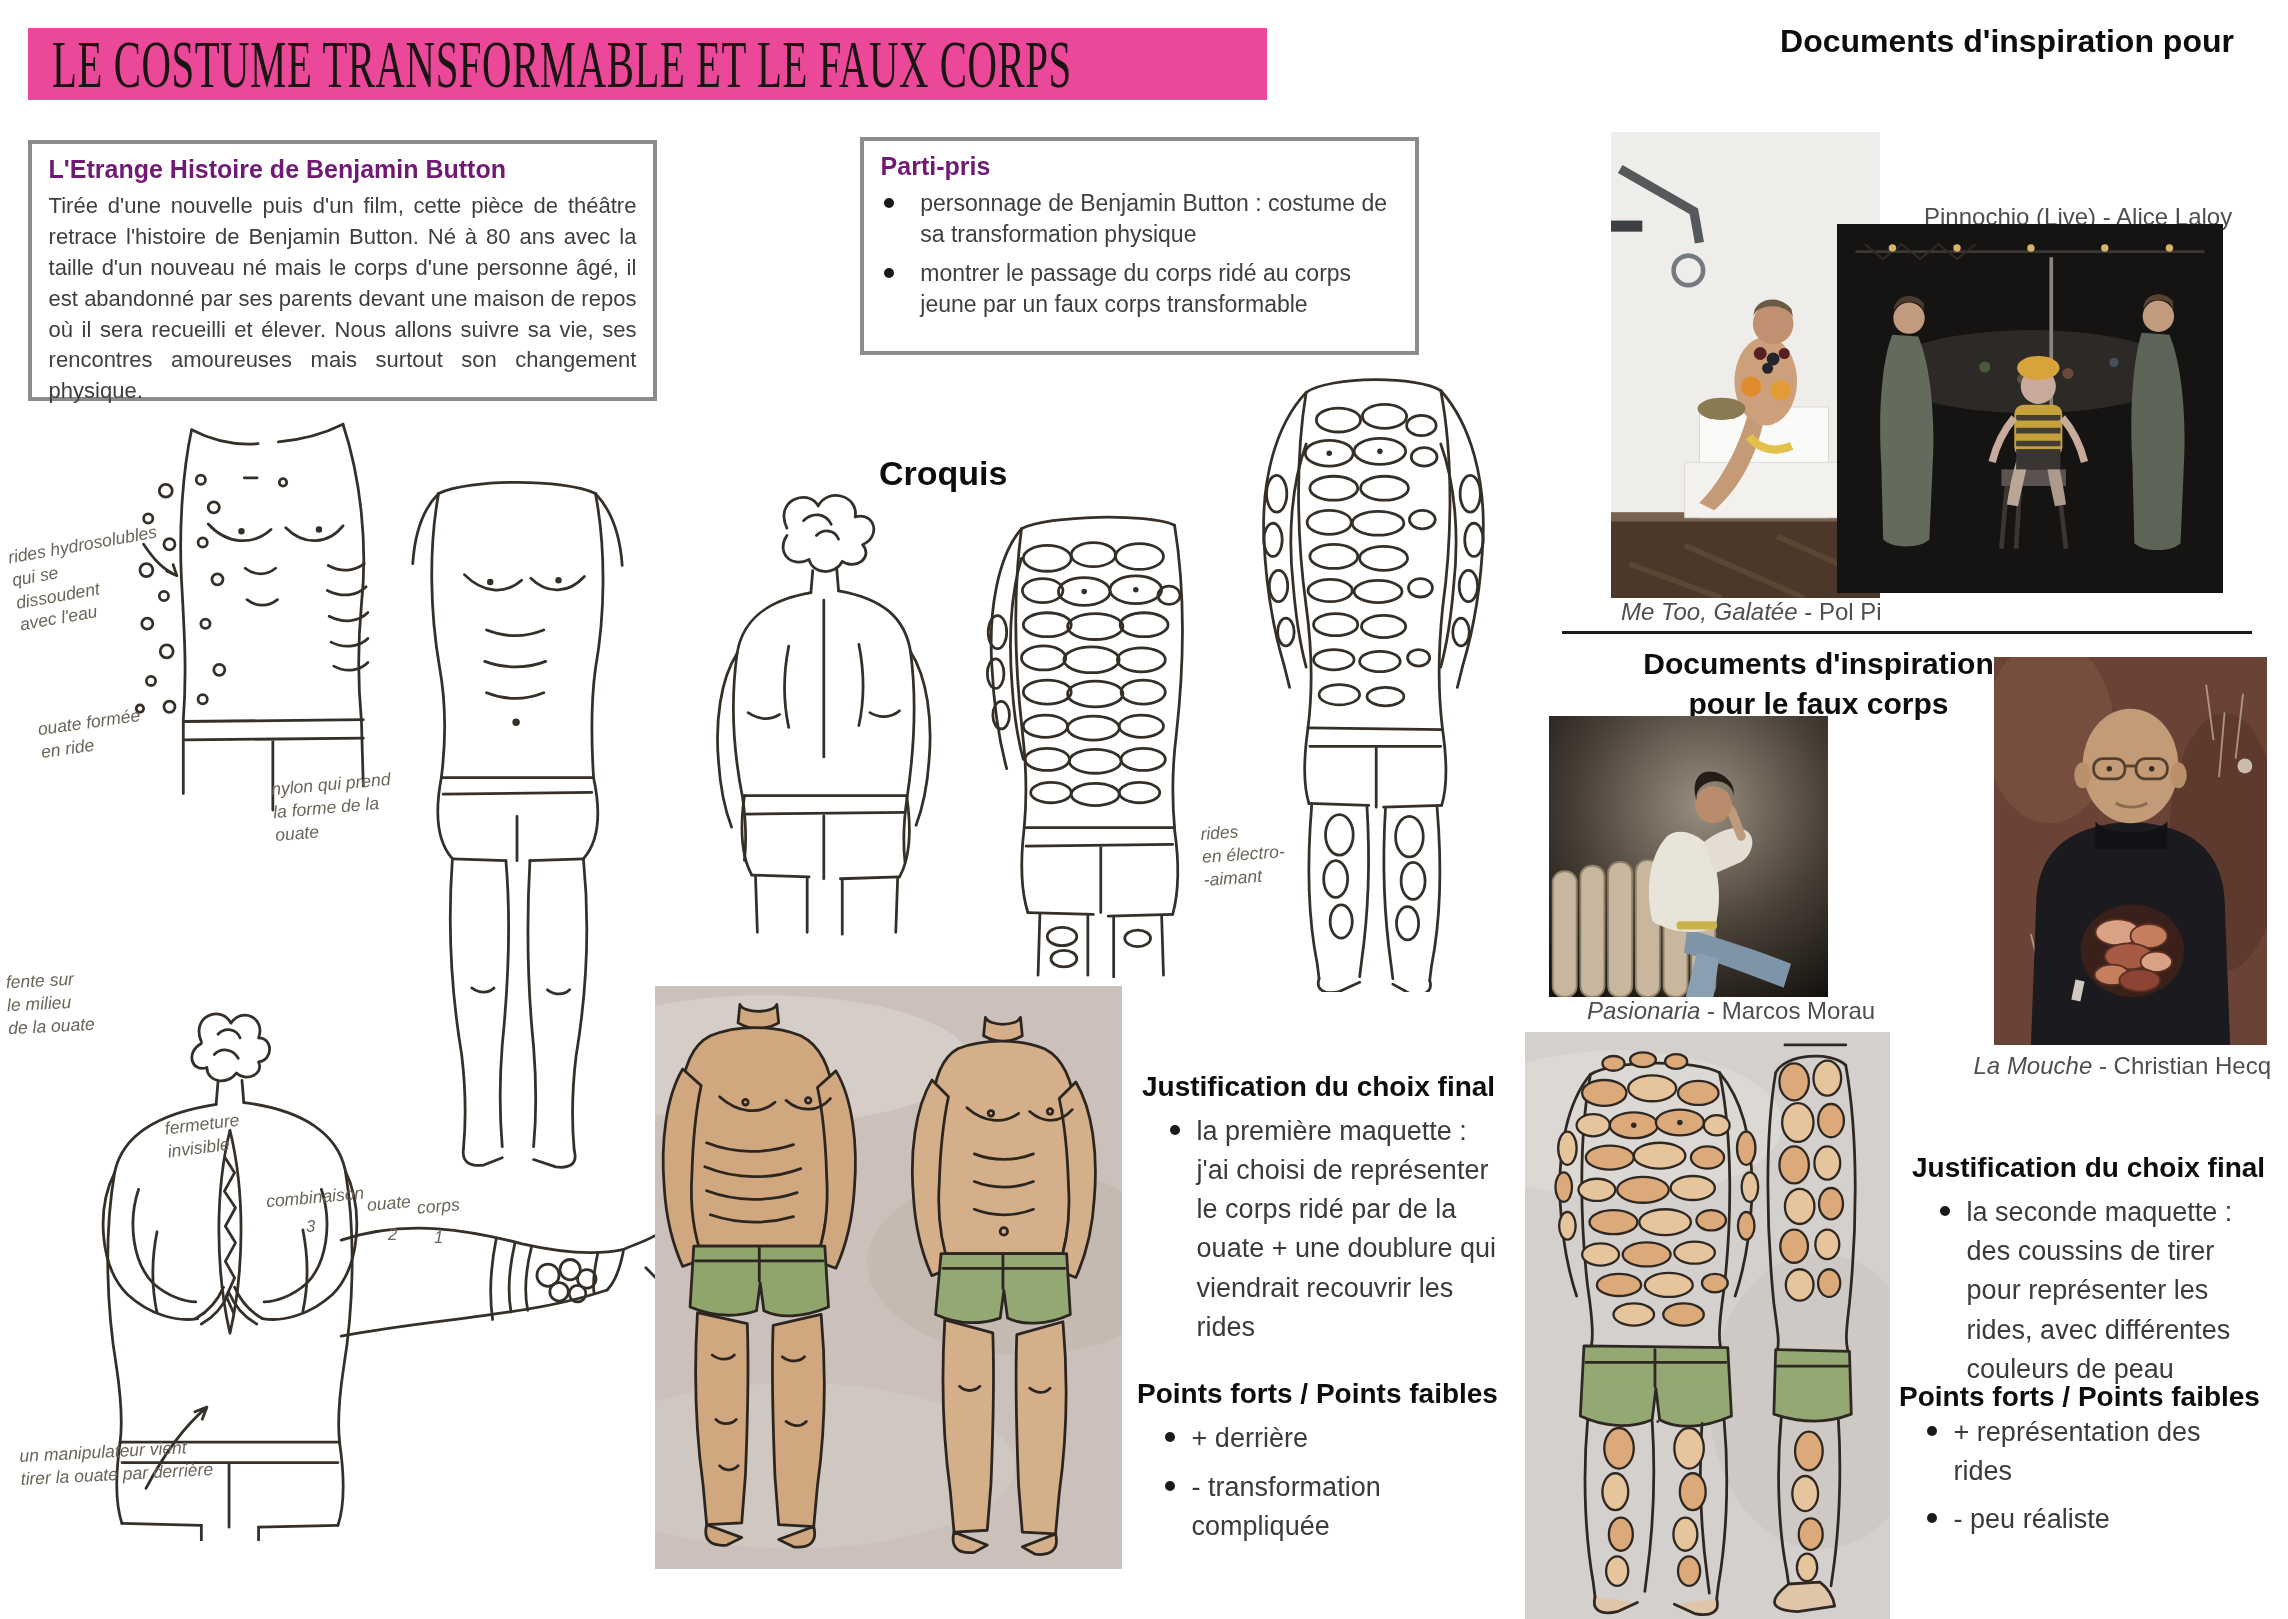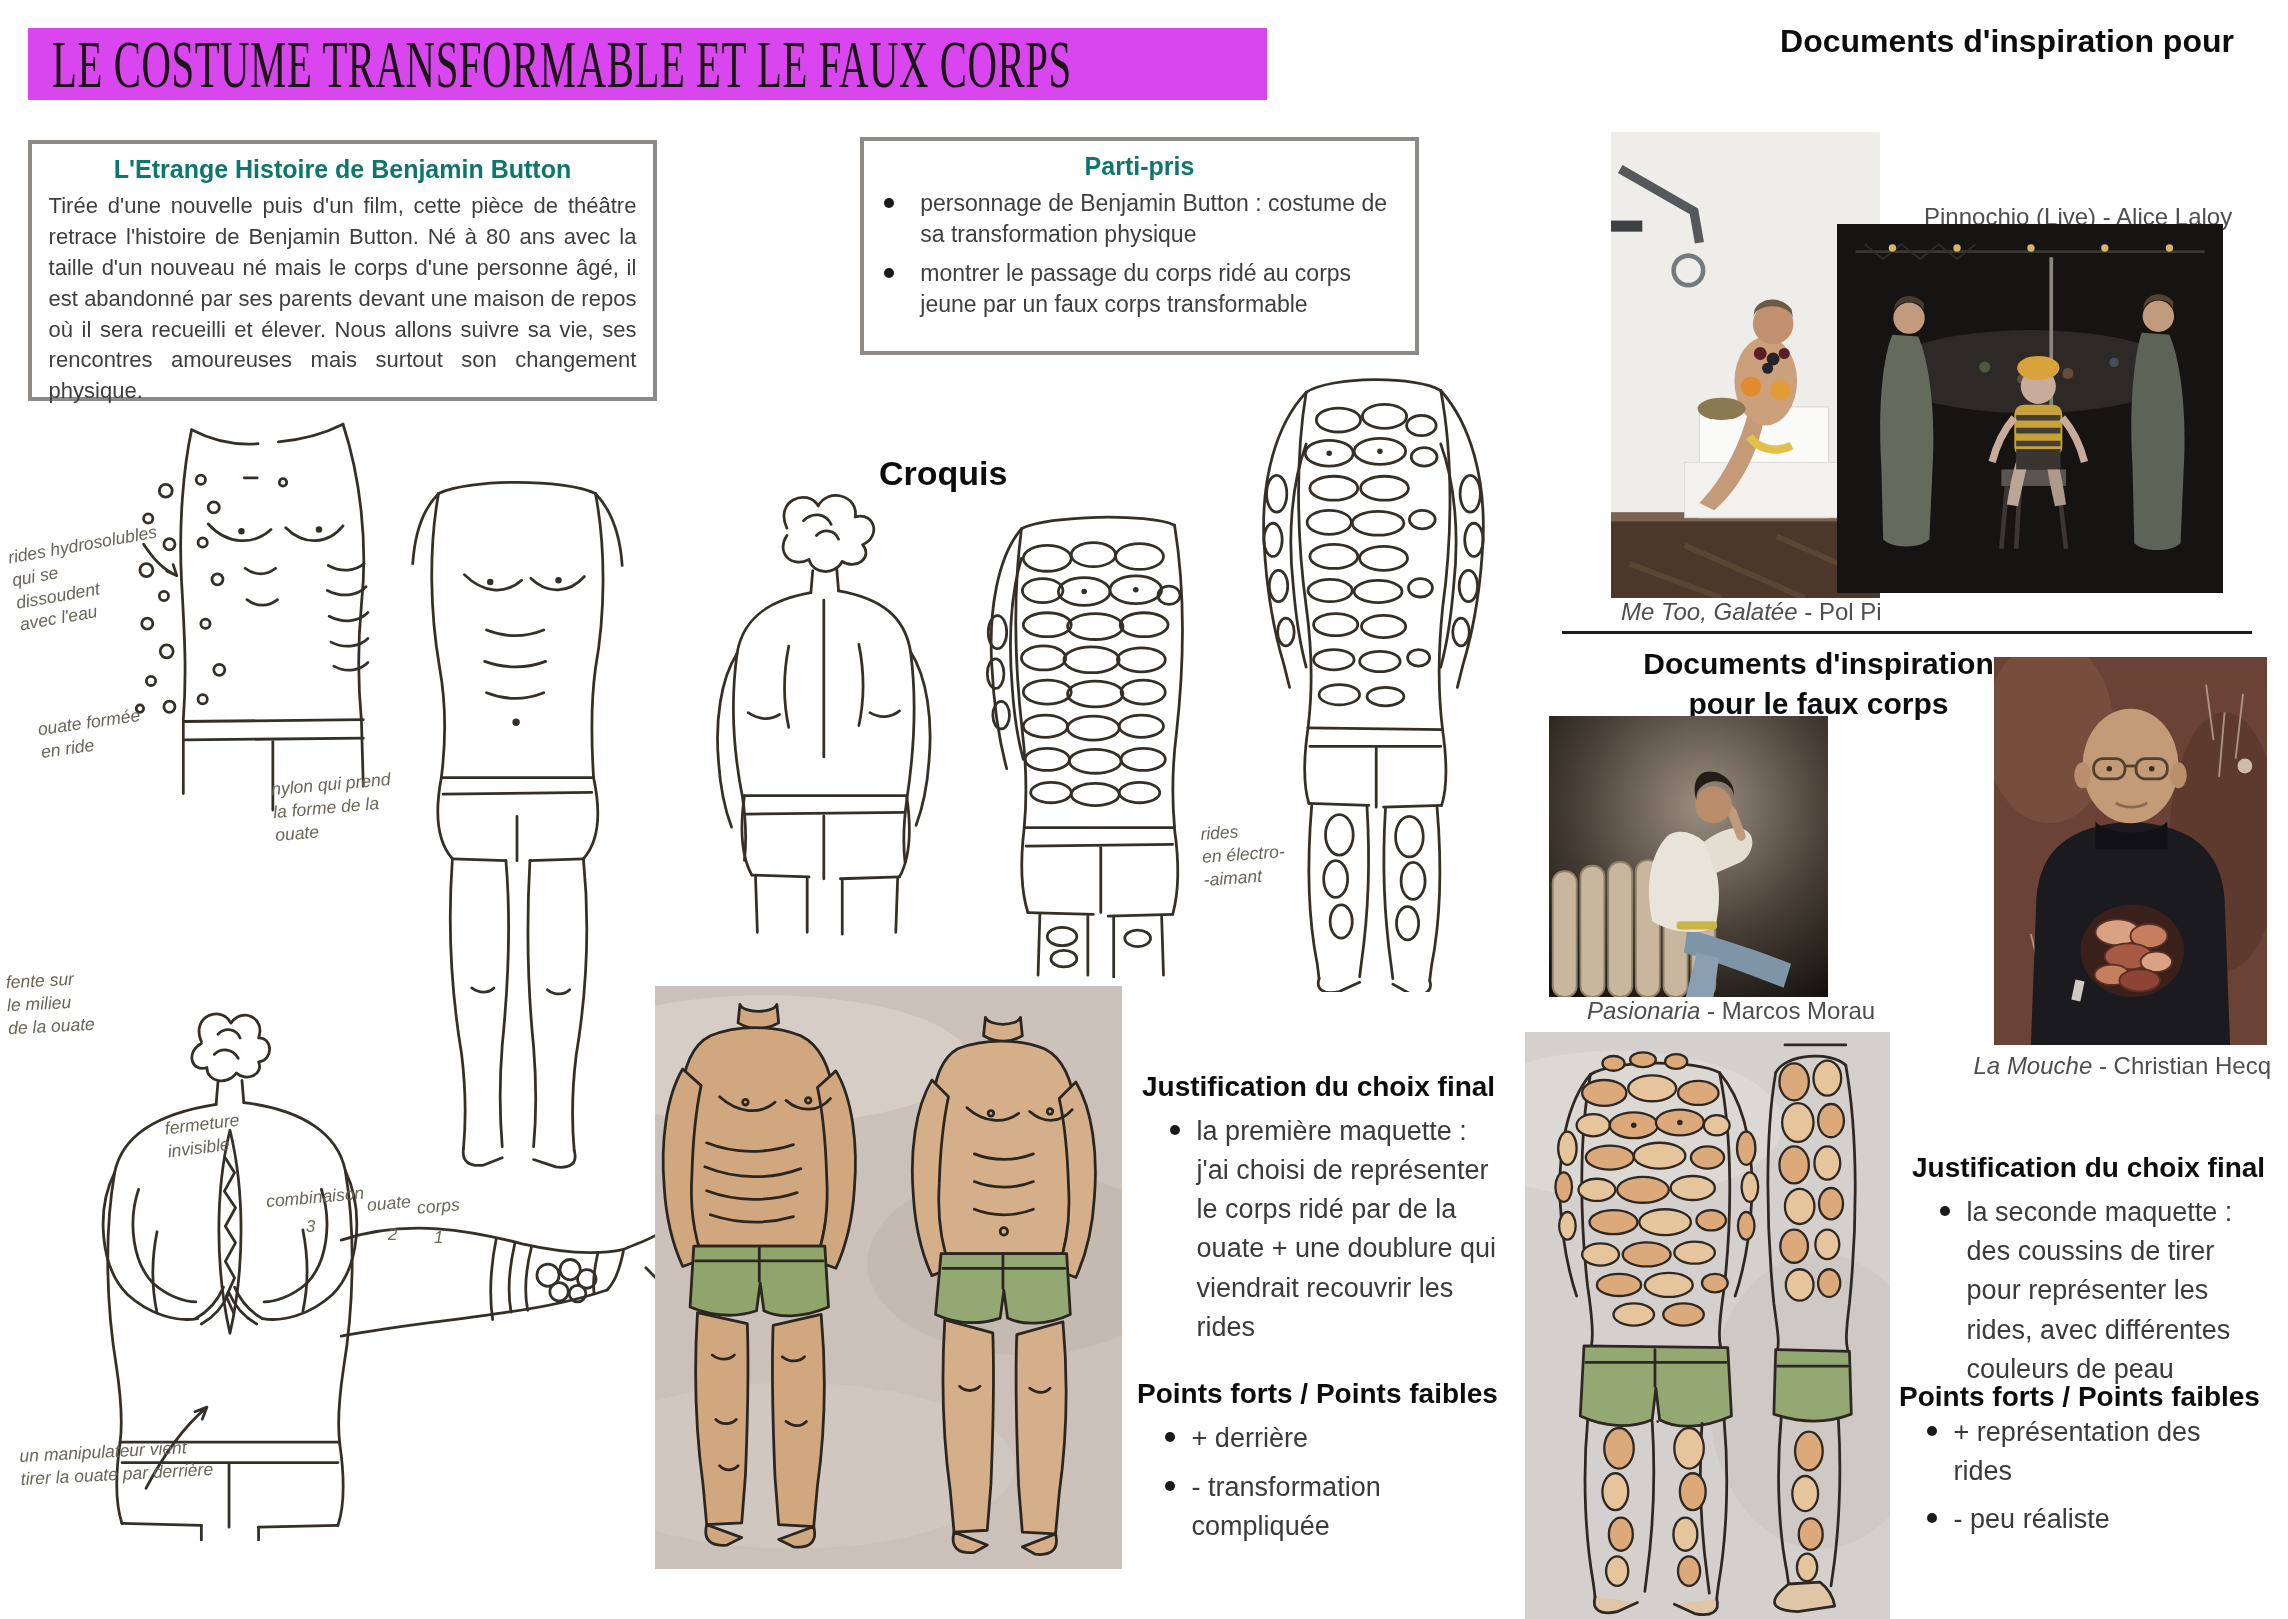--- a/index.html
+++ b/index.html
@@ -1,29 +1,29 @@
 <!DOCTYPE html>
 <html style="font-size:14.8px"><head>
 <meta charset="utf-8">
 <style>
   html,body{margin:0;padding:0;background:#fff}
   #board{position:relative;width:2289px;height:1620px;background:#ffffff;
          font-family:"Liberation Sans",sans-serif;color:#111;overflow:hidden}
   .abs{position:absolute}
   
-  .titlebar{left:28px;top:28px;width:1239px;height:72px;background:#d946ef;
+  .titlebar{left:28px;top:28px;width:1239px;height:72px;background:#ec4899;
             display:flex;align-items:center;padding-left:24px;box-sizing:border-box}
   .titlebar h1{margin:0;font-family:"Liberation Serif",serif;font-weight:500;font-size:68px;
                letter-spacing:0.9px;transform:scaleX(.60);transform-origin:left center;
                white-space:nowrap;color:#181512}
   .tr-header{left:1733px;top:20px;width:548px;text-align:center;font-weight:bold;
              font-size:32px;line-height:1.32;color:#0d0d0d}
   
   .box{border:4.6px solid #8d8a88;background:#fff;box-sizing:border-box;padding:9.2px 16.6px}
-  .box .bt{font-weight:bold;font-size:25px;text-align:center;color:#0f766e;margin:1.8px 0 7.4px}
+  .box .bt{font-weight:bold;font-size:25px;color:#701a75;margin:1.8px 0 7.4px}
   .box .bb{font-size:22px;color:#3e3e3e;text-align:justify;line-height:1.4}
   #synopsis{left:28px;top:140px;width:629px;height:261px}
   #partipris{left:860px;top:137px;width:559px;height:218px}
   ul.blist{list-style:none;margin:1.8px 0 0;padding:0 0 0 3.7px}
   .brow{display:flex;gap:26px;font-size:23px;color:#3e3e3e;line-height:1.32;margin-bottom:9.2px}
   .brow .dot{flex:none;width:10px;height:10px;border-radius:50%;background:#1a1a1a;margin-top:10px}
   .croquis-label{left:879px;top:454px;font-size:34px;font-weight:bold;color:#0d0d0d}
   
   .sec-title{font-weight:bold;font-size:28px;color:#0d0d0d}
   .sec .brow{font-size:27px;line-height:1.45;color:#3a3a3a;gap:16.6px}

